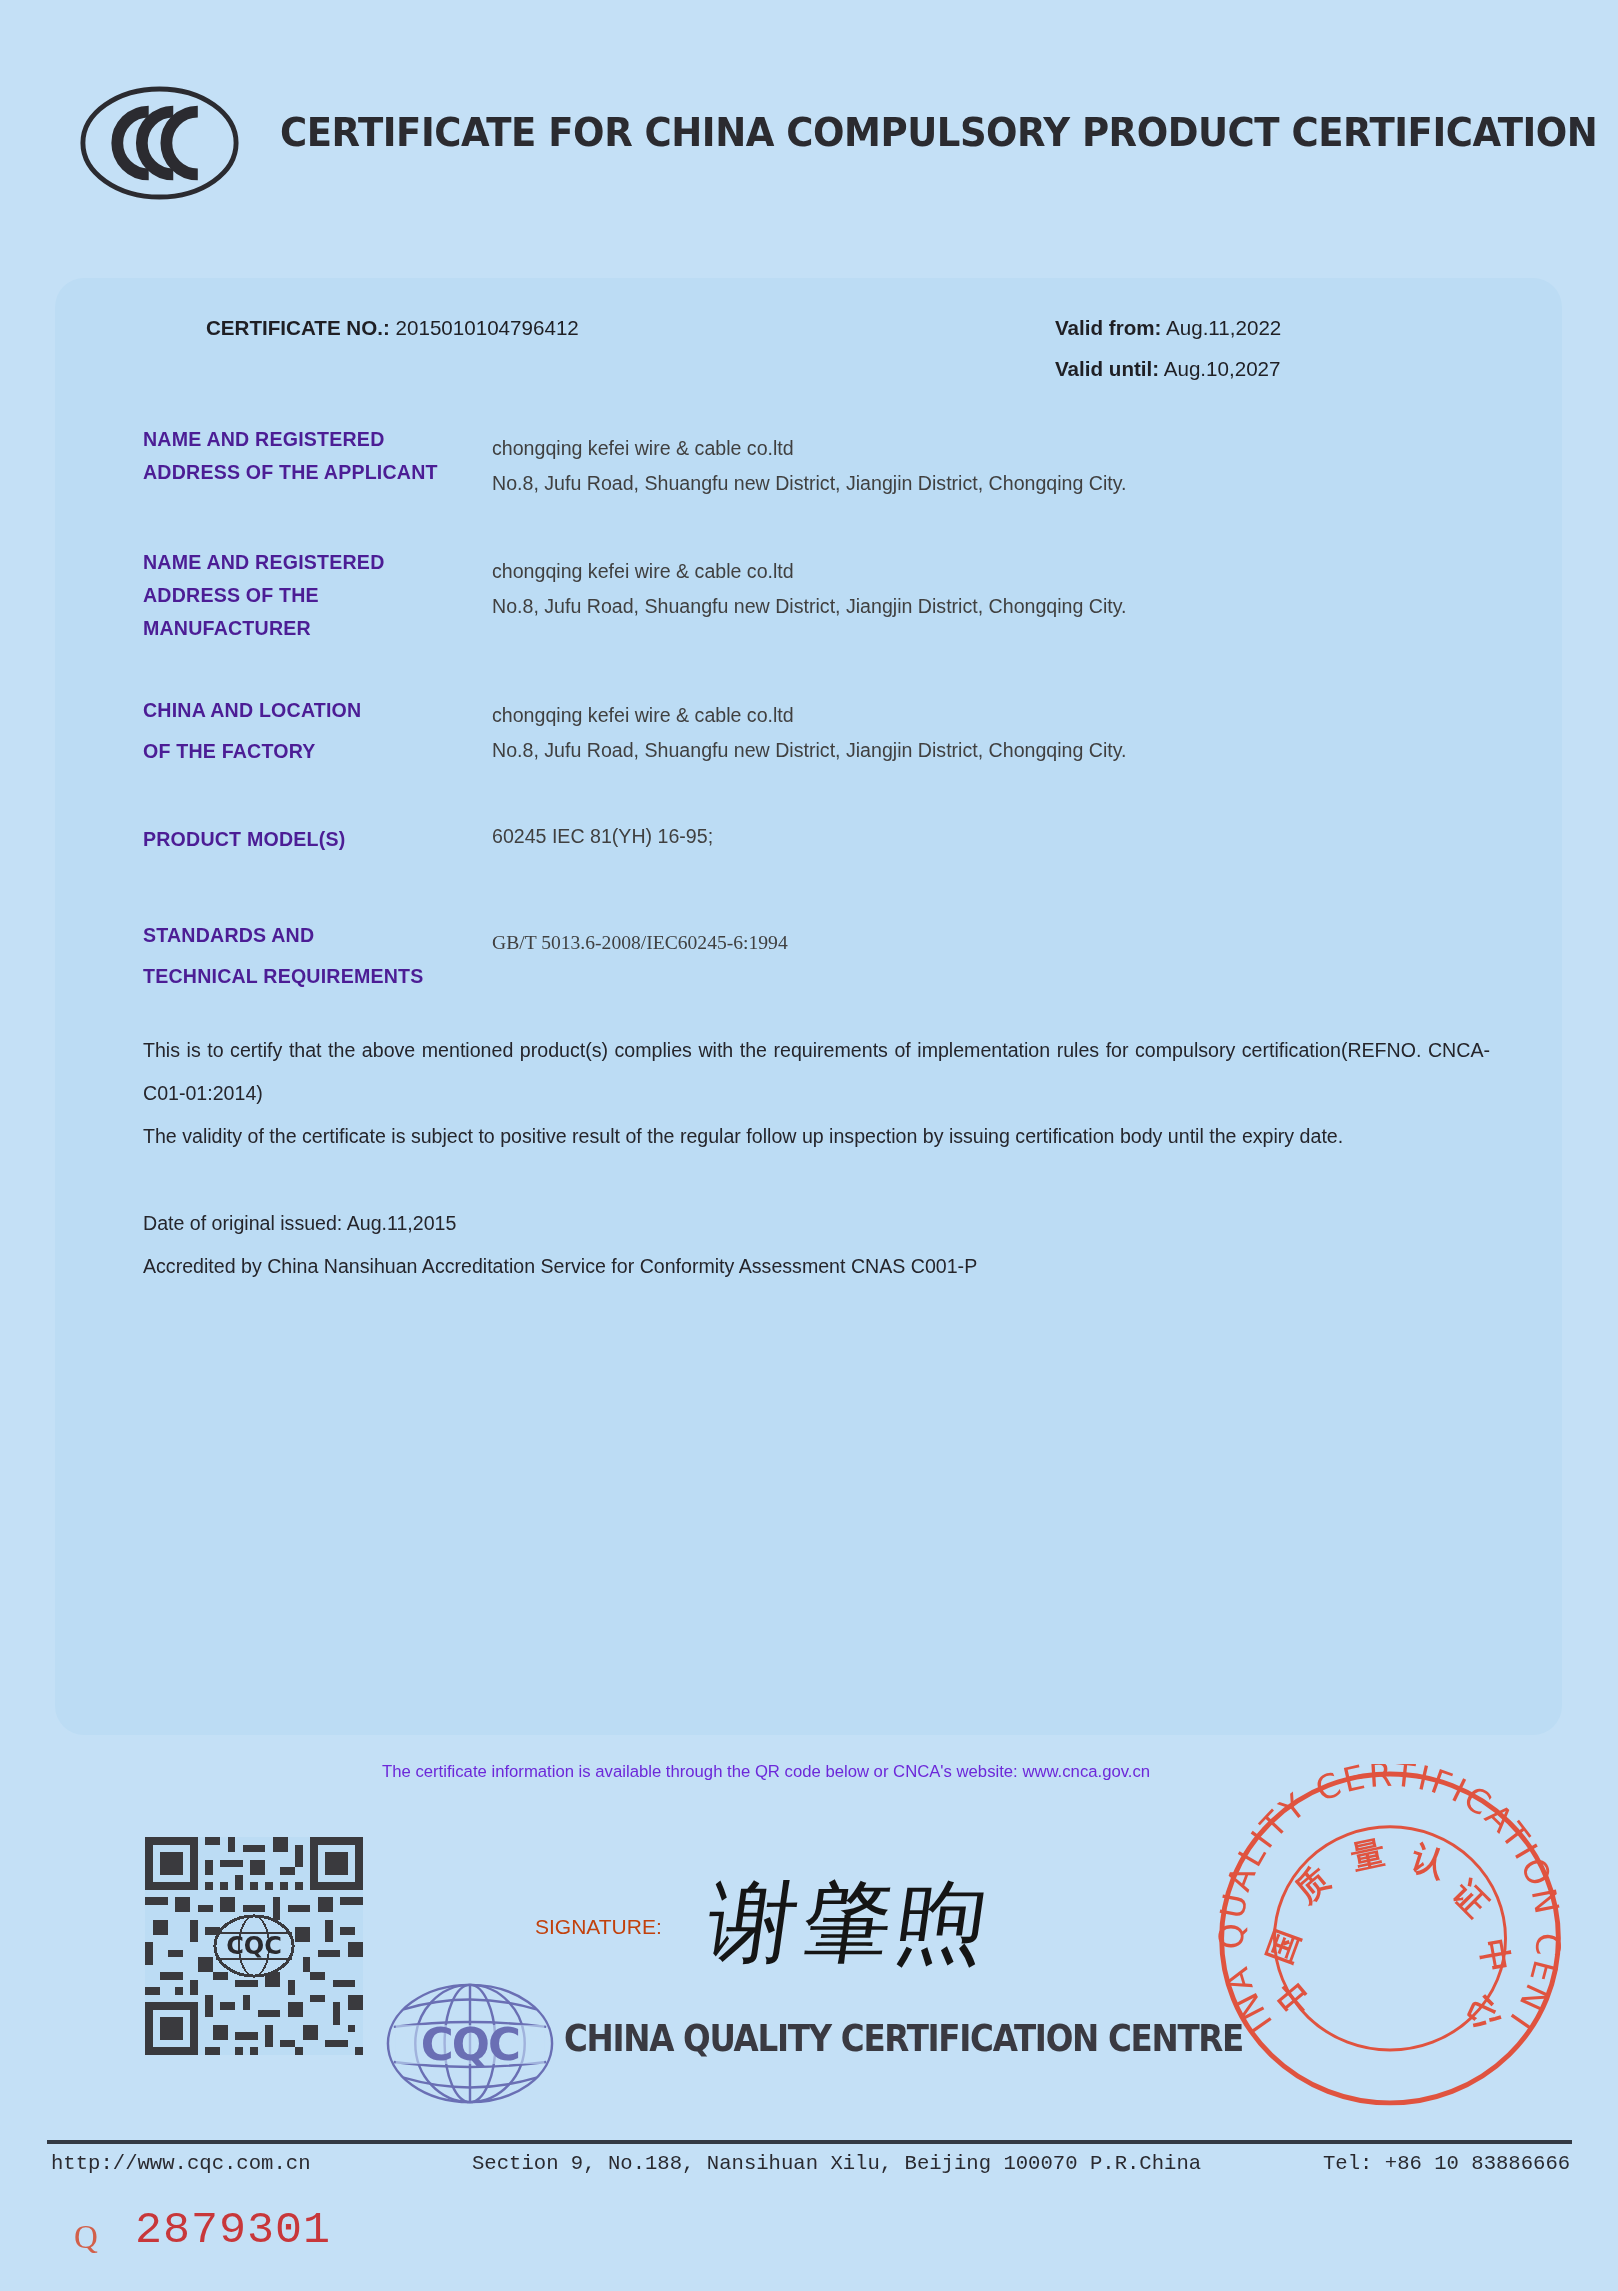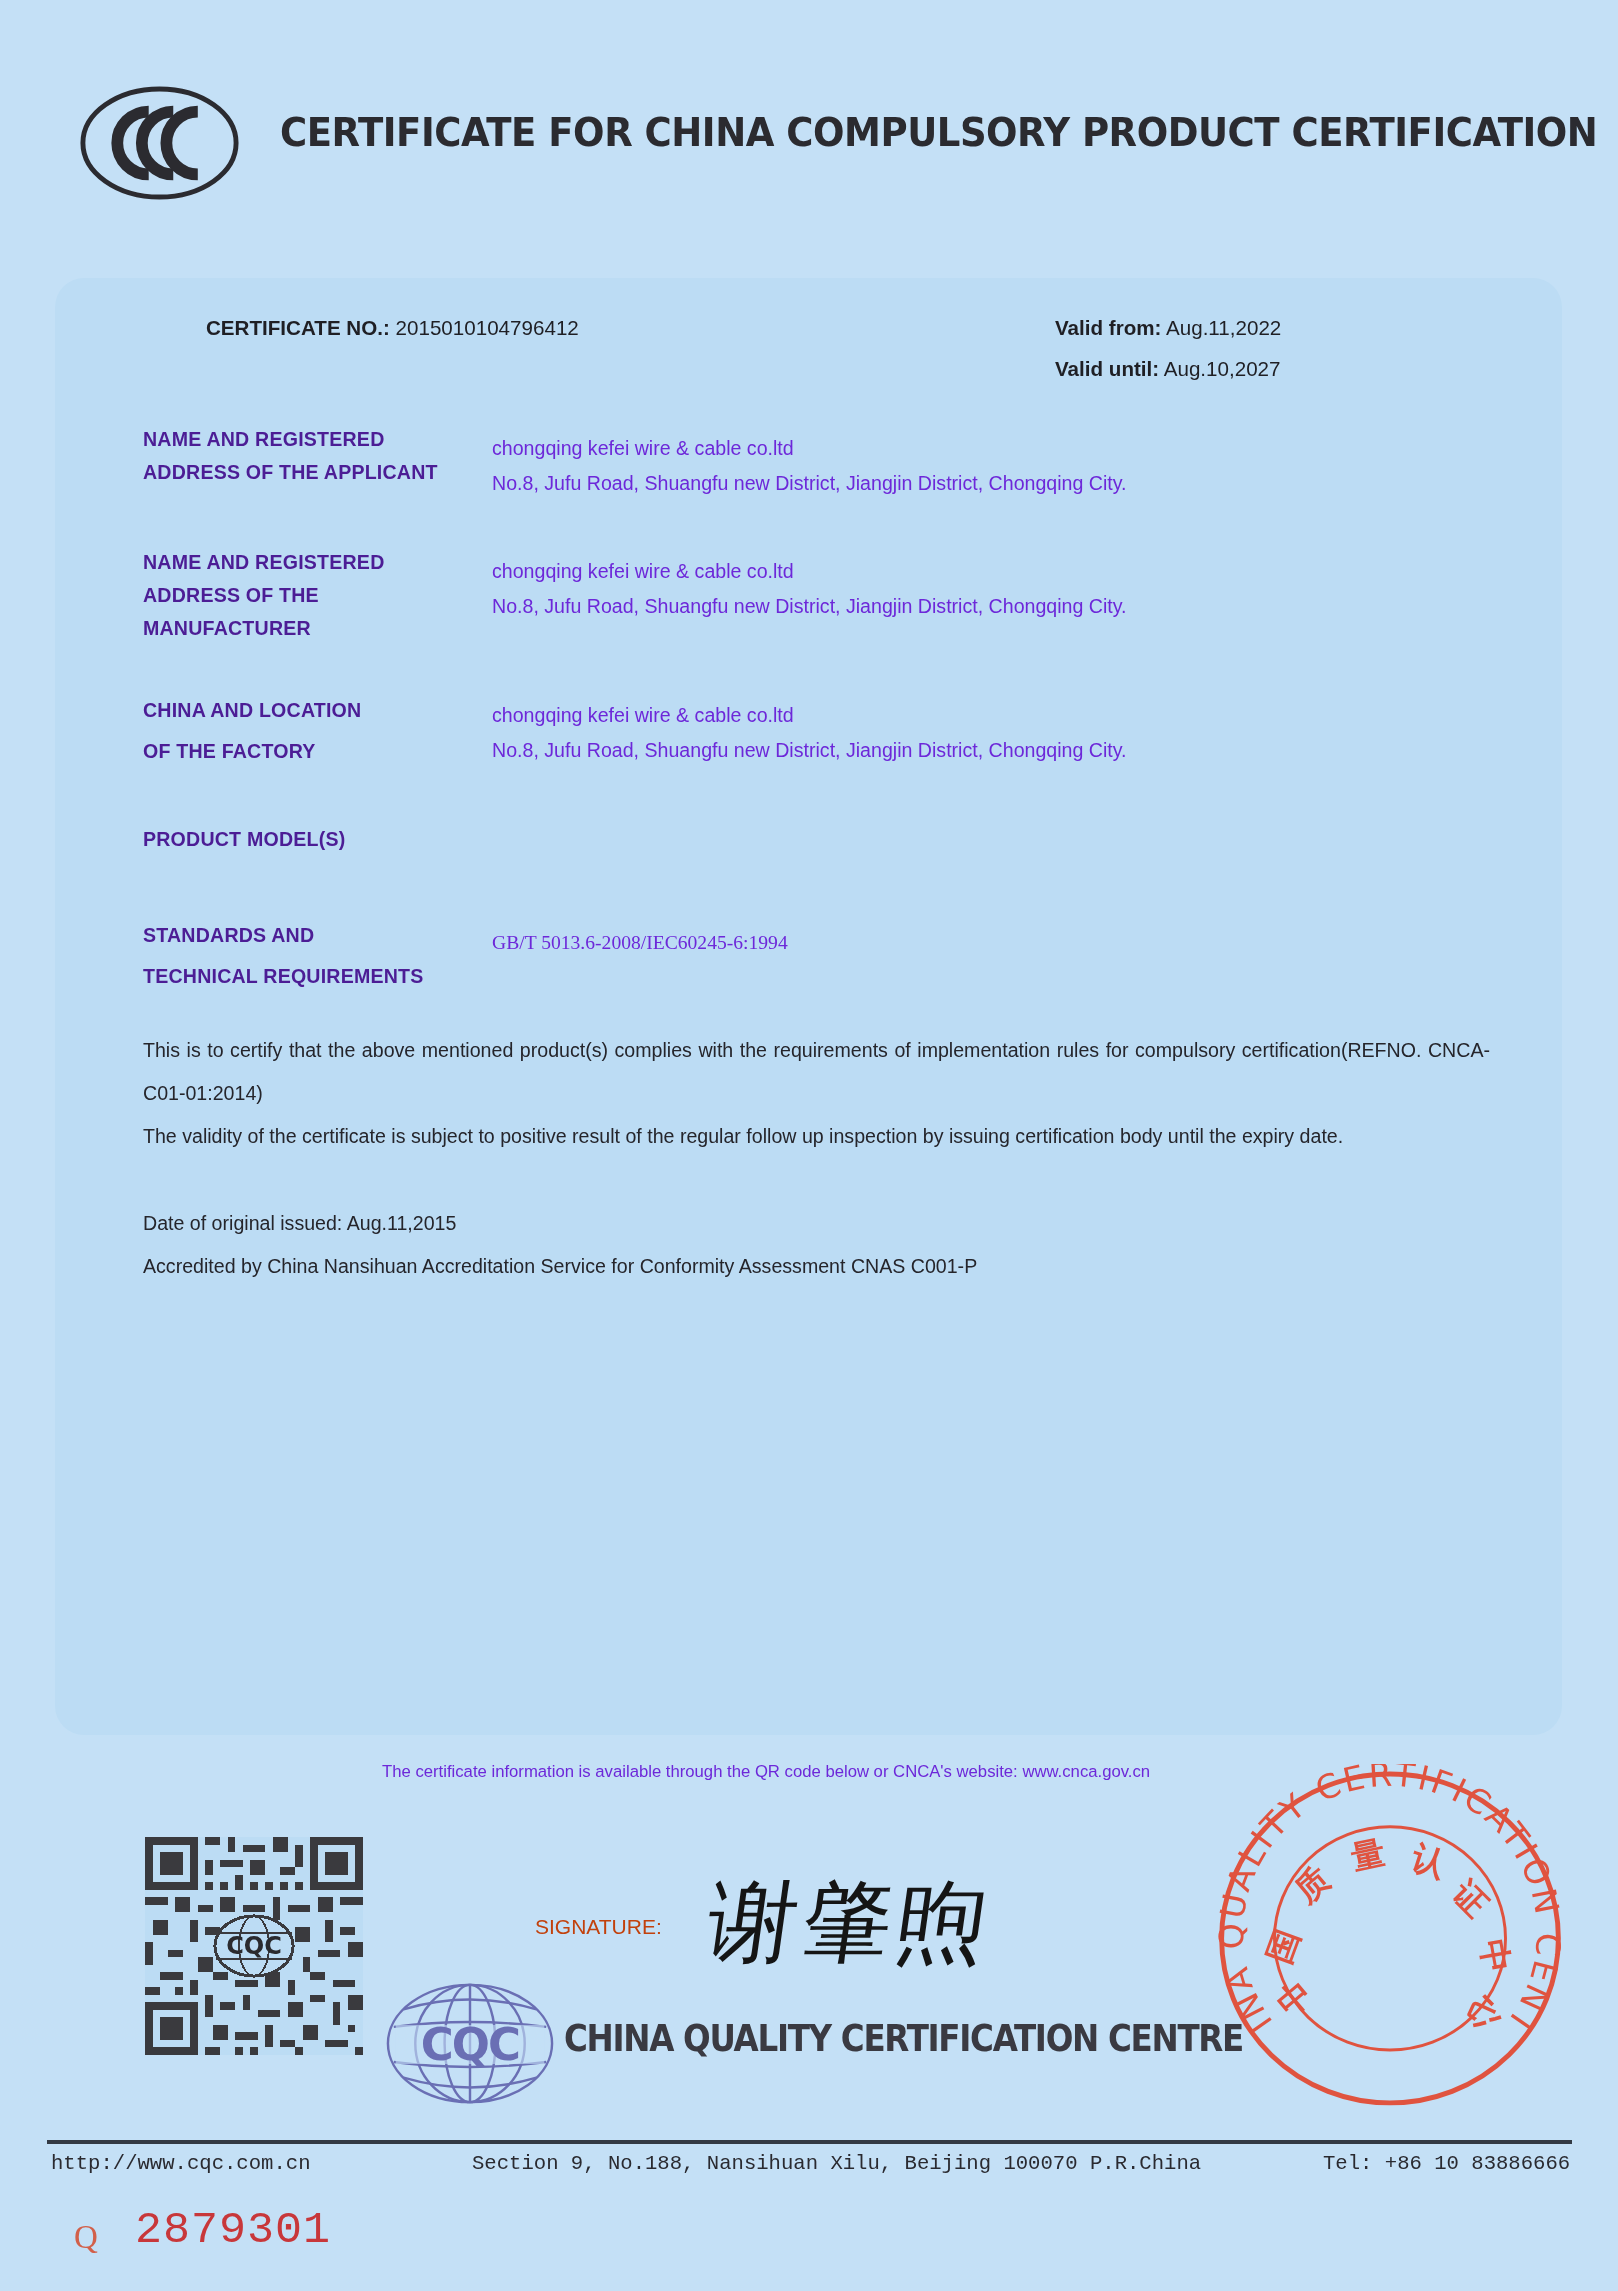--- a/index.html
+++ b/index.html
@@ -42,21 +42,21 @@
 
     .row-label {
       left: 143px; width: 323px;
       font-size: 19.6px; font-weight: bold; line-height: 33px;
       color: #4c1d95;
       letter-spacing: 0.2px;
     }
     .row-value {
       left: 492px; width: 980px;
       font-size: 19.6px; line-height: 35px;
-      color: #6d28d9;
+      color: #404040;
     }
     .row-value div { white-space: nowrap; }
 
     .para {
       left: 143px; width: 1347px;
       font-size: 19.6px; line-height: 43px; color: #25252b;
     }
     .para-justify { text-align: justify; text-align-last: left; }
 
     
@@ -145,20 +145,21 @@
 </div>
 <div class="abs row-value" style="top:698px;">
   <div>chongqing kefei wire &amp; cable co.ltd</div>
   <div>No.8, Jufu Road, Shuangfu new District, Jiangjin District, Chongqing City.</div>
 </div>
 
 <div class="abs row-label" style="top:823px;">
   <div>PRODUCT MODEL(S)</div>
 </div>
 <div class="abs row-value" style="top:821px; line-height:31px;">
+  <div>60245 IEC 81(YH) 16-95;</div>
 </div>
 
 <div class="abs row-label" style="top:915px; line-height:41px;">
   <div>STANDARDS AND</div>
   <div>TECHNICAL REQUIREMENTS</div>
 </div>
 <div class="abs row-value" style="top:925px;font-family:Liberation Serif, serif;">
   <div>GB/T 5013.6-2008/IEC60245-6:1994</div>
 </div>
 

